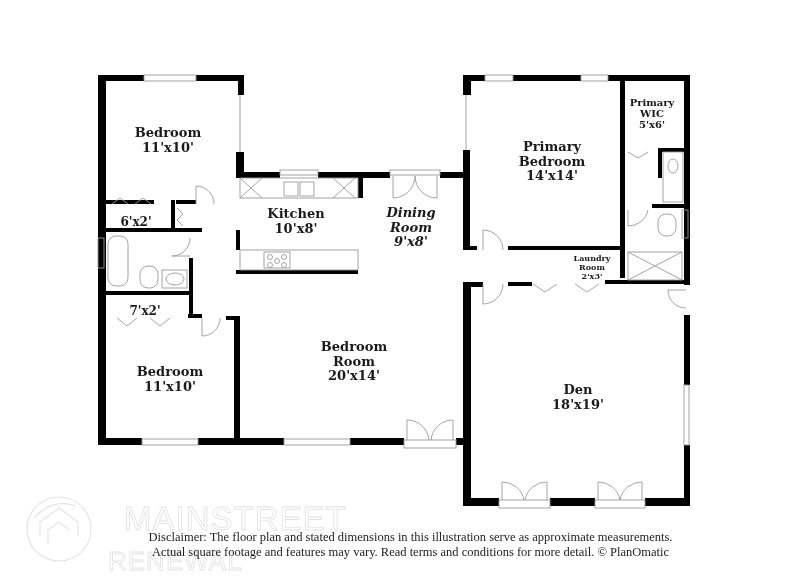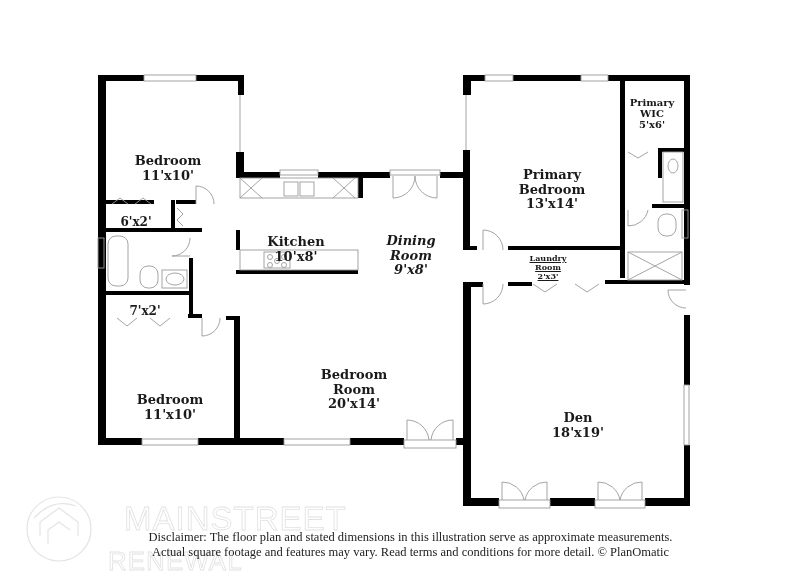--- a/index.html
+++ b/index.html
@@ -1,19 +1,19 @@
 <!DOCTYPE html>
 <html><head>
 <meta charset="utf-8">
 <style>
   html, body { margin:0; padding:0; background:#ffffff; }
   body { width:809px; height:588px; position:relative; overflow:hidden; font-family:"DejaVu Serif", serif; }
   #plan { position:absolute; left:0; top:0; width:809px; height:588px; }
   .room-label { position:absolute; text-align:center; font-family:"DejaVu Serif", serif; font-weight:bold; color:#1a1a1a; line-height:1.12; transform:translateX(-50%); white-space:nowrap; }
-  .lg { font-size:13px;margin-top:28px; }
+  .lg { font-size:13px; }
   .md { font-size:12px;margin-top:8px; }
   .sm { font-size:10px; }
   .xs { font-size:8px; }
   .disclaimer { position:absolute; left:0; width:809px; text-align:center; font-family:"Liberation Serif", serif; font-size:12.5px; color:#222; line-height:15px; }
   .wm-text { position:absolute; font-family:"Liberation Sans", sans-serif; font-size:33px; color:transparent; -webkit-text-stroke:0.8px #e2e2e2; letter-spacing:1px; }
 </style>
 </head>
 <body>
 
 <svg style="position:absolute;left:22px;top:492px" width="74" height="74" viewBox="0 0 74 74">
@@ -172,28 +172,28 @@
   <div>10'x8'</div>
 </div>
 <div class="room-label lg" style="left:411px;top:206px;font-style:italic;">
   <div>Dining</div>
   <div>Room</div>
   <div>9'x8'</div>
 </div>
 <div class="room-label lg" style="left:552px;top:140px;">
   <div>Primary</div>
   <div>Bedroom</div>
-  <div>13'x14'</div>
+  <div>14'x14'</div>
 </div>
 <div class="room-label sm" style="left:652px;top:97px;">
   <div>Primary</div>
   <div>WIC</div>
   <div>5'x6'</div>
 </div>
-<div class="room-label xs" style="left:548px;top:254px;text-decoration:underline;">
+<div class="room-label xs" style="left:592px;top:254px;">
   <div>Laundry</div>
   <div>Room</div>
   <div>2'x3'</div>
 </div>
 <div class="room-label md" style="left:145px;top:297px;">
   <div>7'x2'</div>
 </div>
 <div class="room-label lg" style="left:170px;top:365px;">
   <div>Bedroom</div>
   <div>11'x10'</div>

